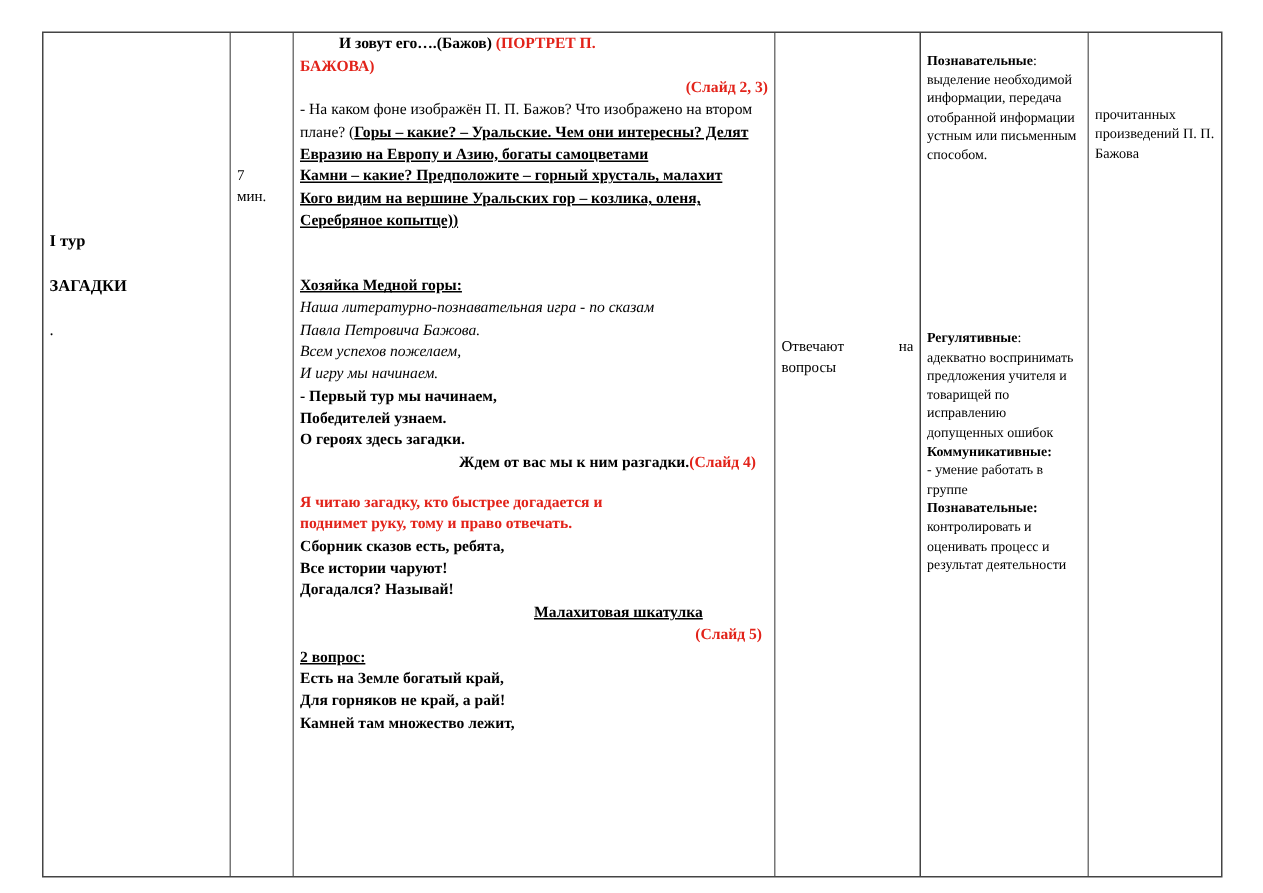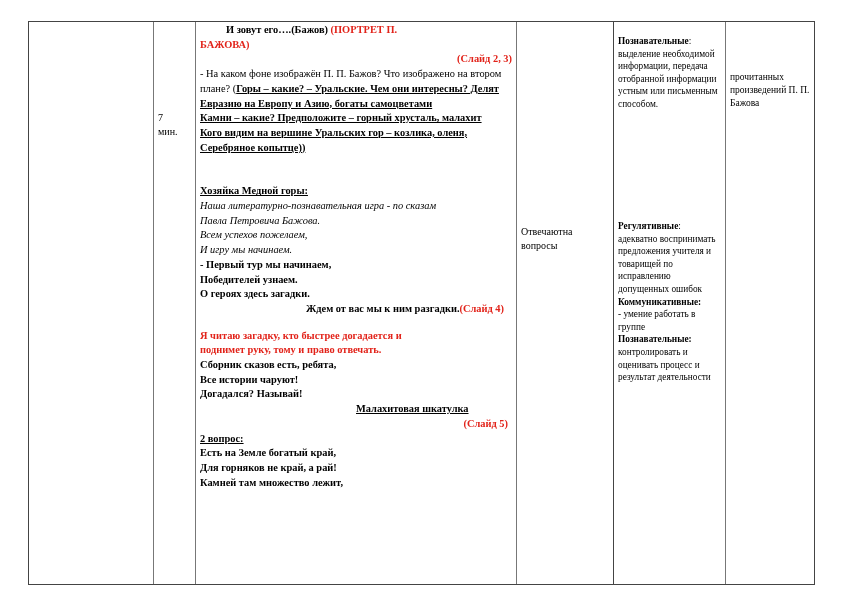--- a/index.html
+++ b/index.html
@@ -22,35 +22,40 @@
     .content { position: absolute; left: 5px; top: 1px; width: 312px; font-size: 10.4px; line-height: 14.7px; }
     .ln { white-space: nowrap; }
     .bi { font-weight: bold; }
     .i { font-style: italic; }
     .u { text-decoration: underline; }
     .red { color: #e2231a; }
     .right { text-align: right; }
     .b { font-weight: bold; }
 
     .answers { position: absolute; left: 5px; top: 203px; width: 88px; font-size: 10px; line-height: 14px; }
-    .answers .row { display: flex; }
+    .answers .row { display: flex; justify-content: space-between; }
 
     .uud { position: absolute; left: 5px; width: 106px; font-size: 9.3px; line-height: 12.6px; }
     .col6 { position: absolute; left: 5px; top: 1px; width: 82px; font-size: 9.5px; line-height: 12.8px; margin-top: 48px; }
   </style>
 </head>
 <body>
 
 <div class="tbl">
   <div class="vline" style="left:124px"></div>
   <div class="vline" style="left:166px"></div>
   <div class="vline" style="left:487px"></div>
   <div class="vline" style="left:584px;border-color:#444"></div>
   <div class="vline" style="left:696px"></div>
 
+  <div class="cell c1">
+    <div class="stage" style="top:133px">I тур</div>
+    <div class="stage" style="top:163px">ЗАГАДКИ</div>
+    <div class="stage" style="top:192px;font-weight:normal">.</div>
+  </div>
 
   <div class="cell c2">
     <div class="dur">
       <div>7</div>
       <div>мин.</div>
     </div>
   </div>
 
   <div class="cell c3">
     <div class="content">

